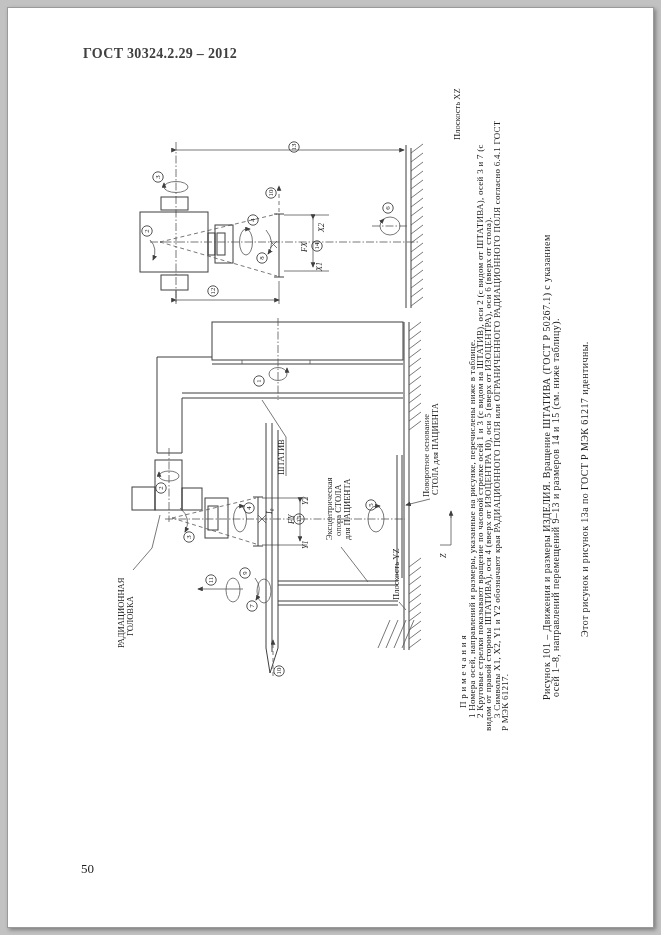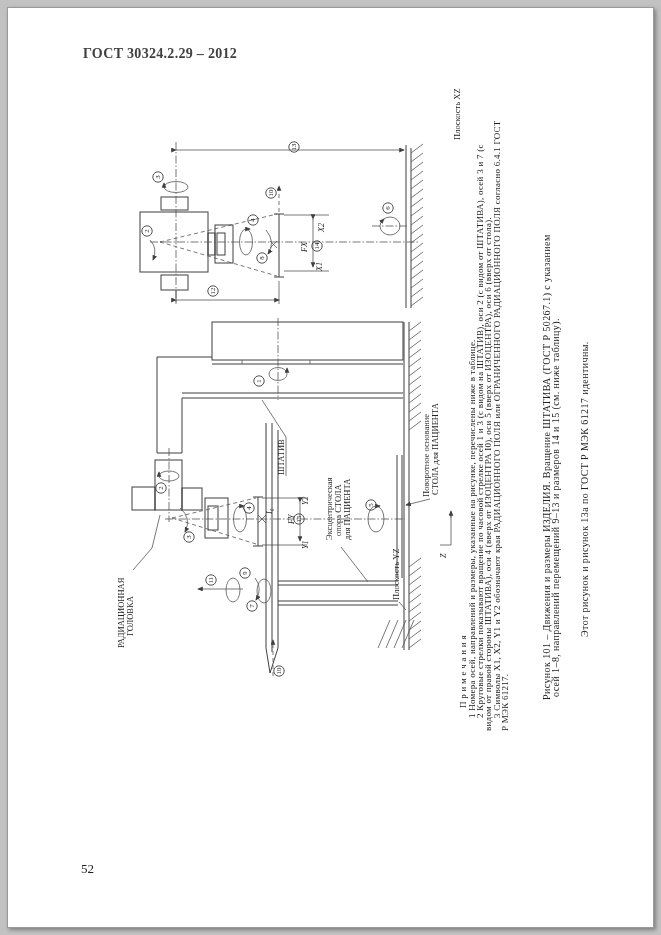--- a/index.html
+++ b/index.html
@@ -18,21 +18,21 @@
   .dash{stroke-dasharray:4 3;}
   .dashdot{stroke-dasharray:8 2 1.5 2;}
   .mk-c{stroke:#3f3f3f;stroke-width:.9;fill:none;}
   .mk-t{font-size:6.8px;fill:#222;}
 </style>
 </head>
 <body>
 
 <div class="page"></div>
 <div class="hdr">ГОСТ 30324.2.29 – 2012</div>
-<div class="pagenum">52</div>
+<div class="pagenum">50</div>
 
 <svg width="661" height="935" viewBox="0 0 661 935">
   <defs>
     <marker id="arr" markerWidth="8" markerHeight="8" refX="6" refY="3" orient="auto">
       <path d="M0,0 L7,3 L0,6 z" fill="#3f3f3f"></path>
     </marker>
   </defs>
 
   <g>
 

